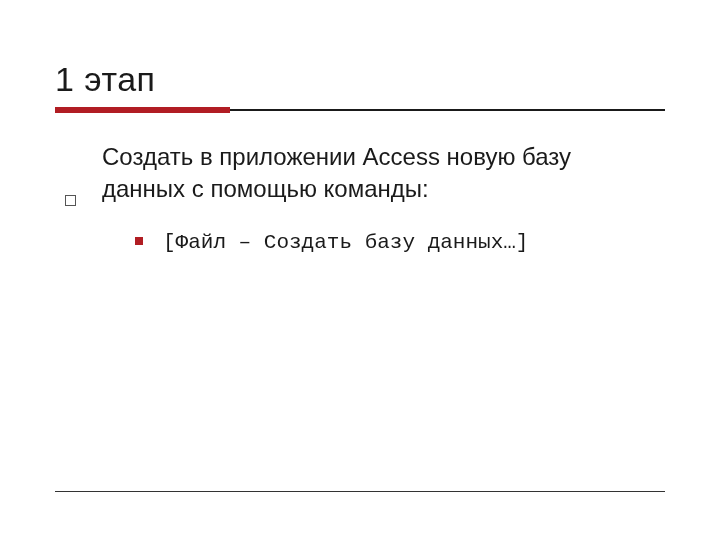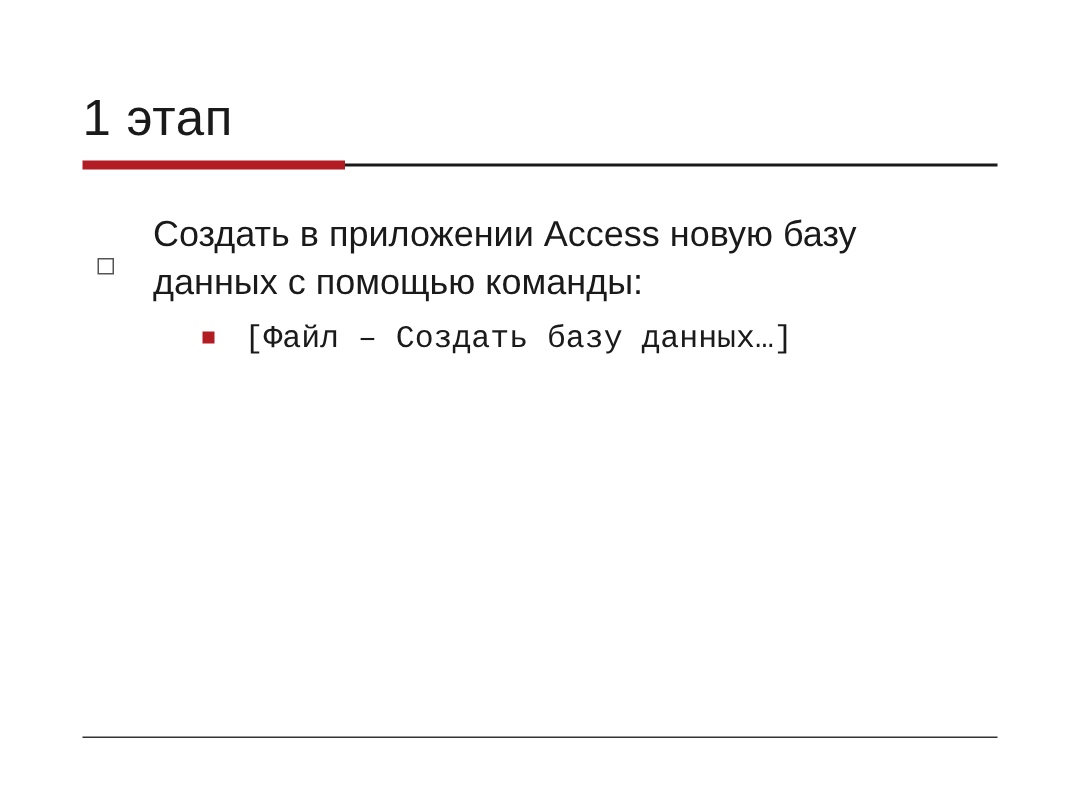--- a/index.html
+++ b/index.html
@@ -43,22 +43,22 @@
     content: "";
     display: block;
     height: 2px;
     background: #1a1a1a;
   }
   .body {
     padding-left: 10px;
   }
   .l1 {
     display: flex;
-    align-items: center;
-    margin-bottom: 7px;
+    align-items: flex-end;
+    margin-bottom: 23px;
   }
   .l1 .bullet {
     flex: 0 0 auto;
     width: 11px;
     height: 11px;
     border: 1.6px solid #555;
     box-sizing: border-box;
     margin-top: 9px;
     margin-right: 26px;
   }

